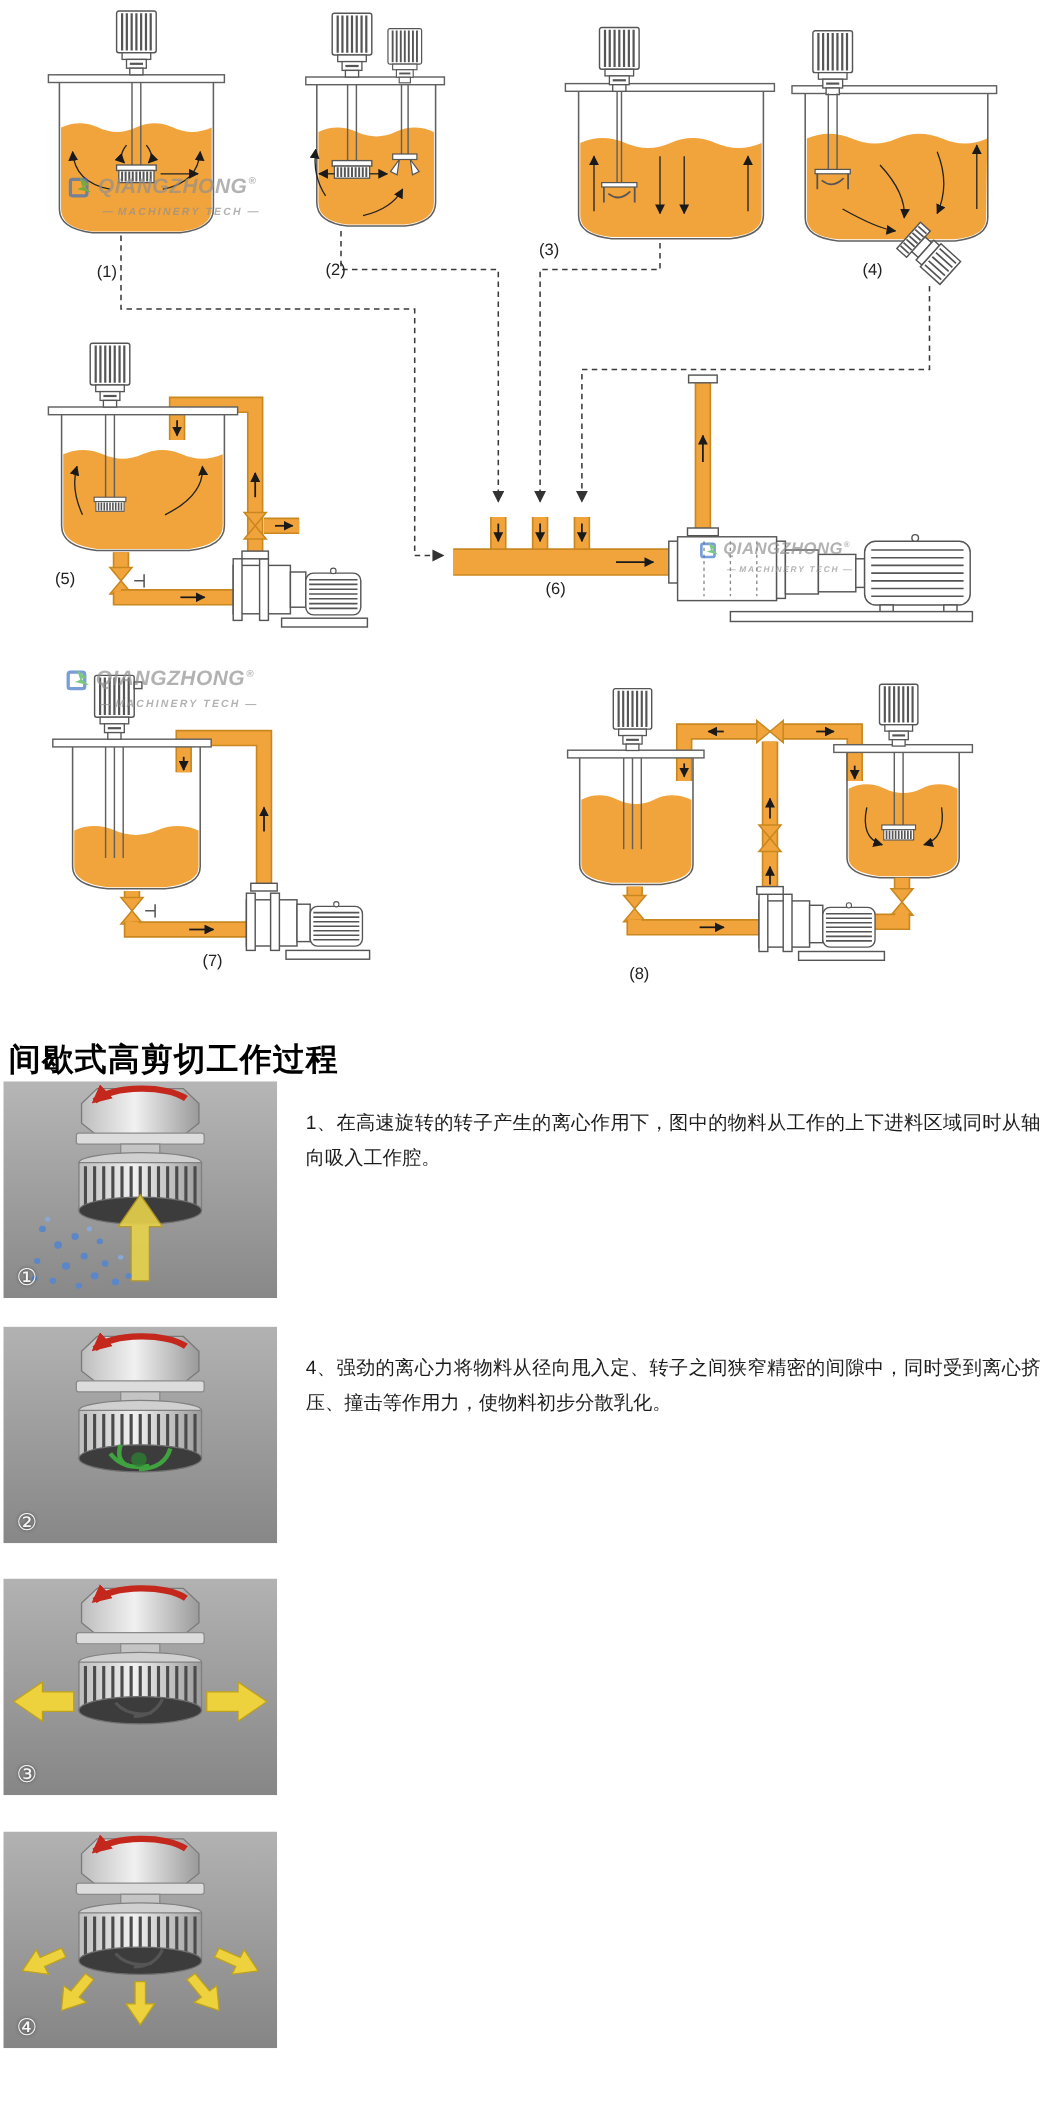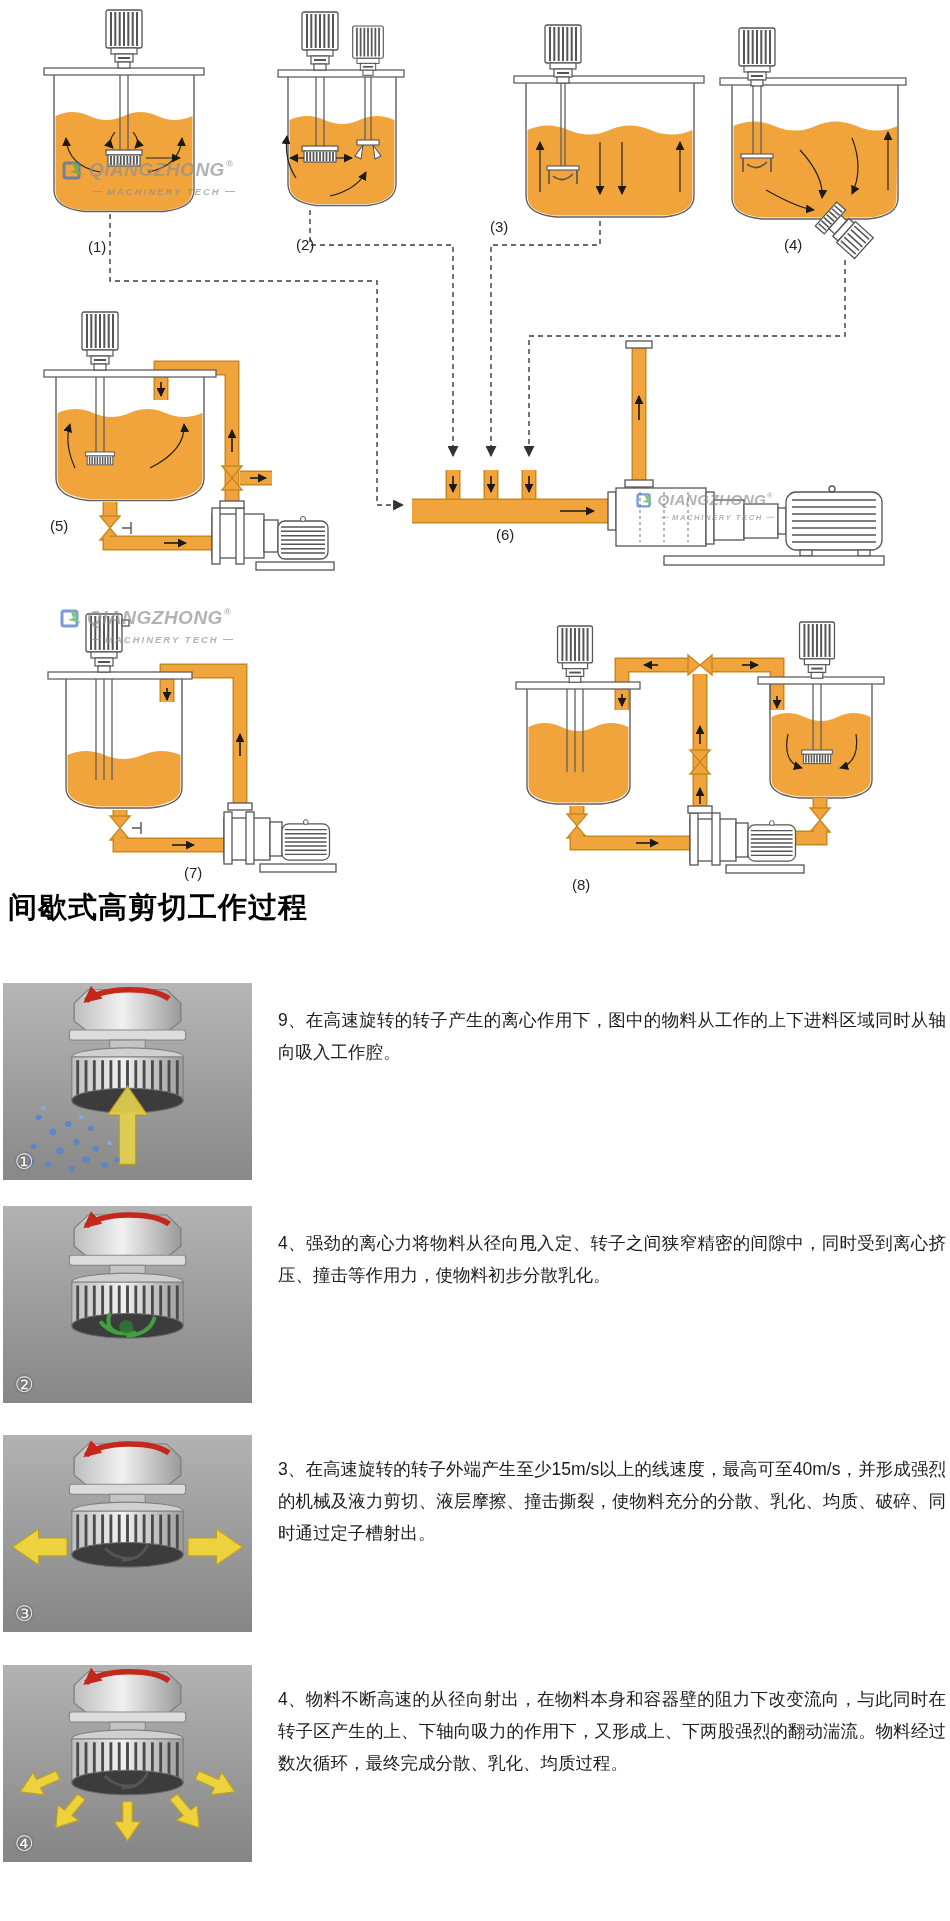--- a/index.html
+++ b/index.html
@@ -23,21 +23,21 @@
   
   .logo{position:absolute;opacity:.68;color:#8f8f8f;font-style:italic;font-weight:bold;
         line-height:1;white-space:nowrap;transform-origin:left top;}
   .logo-row{display:flex;align-items:flex-start;}
   .logo-icon{margin-right:4px;}
   .logo-name{font-size:19px;letter-spacing:.5px;}
   .logo-reg{font-size:9px;margin-left:1px;}
   .logo-sub{font-size:9.5px;letter-spacing:2px;margin-left:27px;margin-top:3px;display:flex;align-items:center;}
   .logo-sub::before,.logo-sub::after{content:"";width:10px;border-top:1.5px solid currentColor;margin:0 4px;}
   
-  .section-title{position:absolute;left:8px;top:888px;margin:0;font-size:29px;font-weight:800;
+  .section-title{position:absolute;left:8px;top:944px;margin:0;font-size:29px;font-weight:800;
                  color:#000;letter-spacing:1px;}
   .panel{position:absolute;left:3px;width:249px;height:197px;}
   .panel svg{display:block;}
   .badge{position:absolute;left:12px;bottom:6px;font-size:21px;color:#f5f5f5;
          text-shadow:0 0 3px rgba(0,0,0,.55);}
   .step-text{position:absolute;left:278px;width:668px;font-size:17.5px;line-height:32px;
              color:#1c1c1c;text-align:justify;}
   .t1{top:1004px}.t2{top:1227px}.t3{top:1453px}.t4{top:1683px}
   .pp1{top:983px}.pp2{top:1206px}.pp3{top:1435px}.pp4{top:1665px}
 </style>
@@ -405,21 +405,21 @@
     </g>
     <g fill="#86a9da">
           <circle cx="34" cy="112" r="2"></circle>
           <circle cx="66" cy="120" r="2"></circle>
           <circle cx="90" cy="143" r="2"></circle>
         </g>
     <path d="M70,16 C85,3 125,3 140,14" stroke="#C4271B" stroke-width="5" fill="none" marker-start="url(#mr1)"></path>
   </svg>
   <span class="badge">①</span>
 </div>
-<div class="step-text t1">9、在高速旋转的转子产生的离心作用下，图中的物料从工作的上下进料区域同时从轴向吸入工作腔。</div>
+<div class="step-text t1">1、在高速旋转的转子产生的离心作用下，图中的物料从工作的上下进料区域同时从轴向吸入工作腔。</div>
 
 <div class="panel pp2">
   <svg width="249" height="197" viewBox="0 0 210 176" preserveAspectRatio="none">
     <defs>
       <linearGradient id="pbg2" x1="0" y1="0" x2="0" y2="1">
             <stop offset="0" stop-color="#b2b2b2"></stop>
             <stop offset="1" stop-color="#878787"></stop>
           </linearGradient>
       <linearGradient id="met2" x1="0" y1="0" x2="1" y2="0">
             <stop offset="0" stop-color="#bdbdbd"></stop>
@@ -474,21 +474,20 @@
     <path d="M58,68 L58,106 A47,11 0 0 0 152,106 L152,68 Z" fill="url(#met3)" stroke="#808080"></path>
     <path d="M63,71V108M70,71V108M77,71V108M84,71V108M91,71V108M98,71V108M105,71V108M112,71V108M119,71V108M126,71V108M133,71V108M140,71V108M147,71V108" stroke="#4b4b4b" stroke-width="2.4"></path>
     <ellipse cx="105" cy="107" rx="47" ry="11" fill="#3c3c3c" stroke="#6e6e6e"></ellipse>
     <path d="M86,101 Q96,113 114,109 M122,98 Q116,112 100,112" stroke="#555" stroke-width="2.5" fill="none"></path>
     <polygon points="54,92 30,92 30,84 8,100 30,116 30,108 54,108" fill="#edd23e" stroke="#bfa21c"></polygon>
     <polygon points="156,92 180,92 180,84 202,100 180,116 180,108 156,108" fill="#edd23e" stroke="#bfa21c"></polygon>
     <path d="M70,18 C85,5 125,5 140,16" stroke="#C4271B" stroke-width="5" fill="none" marker-start="url(#mr3)"></path>
   </svg>
   <span class="badge">③</span>
 </div>
-<div class="step-text t3">3、在高速旋转的转子外端产生至少15m/s以上的线速度，最高可至40m/s，并形成强烈的机械及液力剪切、液层摩擦、撞击撕裂，使物料充分的分散、乳化、均质、破碎、同时通过定子槽射出。</div>
 
 <div class="panel pp4">
   <svg width="249" height="197" viewBox="0 0 210 176" preserveAspectRatio="none">
     <defs>
       <linearGradient id="pbg4" x1="0" y1="0" x2="0" y2="1">
             <stop offset="0" stop-color="#b2b2b2"></stop>
             <stop offset="1" stop-color="#858585"></stop>
           </linearGradient>
       <linearGradient id="met4" x1="0" y1="0" x2="1" y2="0">
             <stop offset="0" stop-color="#bdbdbd"></stop>
@@ -522,15 +521,14 @@
             <path d="M-4,-18 h8 v18 h7 l-11,17 -11,-17 h7 z"></path>
           </g>
       <g transform="translate(180,106) rotate(-65)">
             <path d="M-4,-18 h8 v18 h7 l-11,17 -11,-17 h7 z"></path>
           </g>
     </g>
     <path d="M70,16 C85,3 125,3 140,14" stroke="#C4271B" stroke-width="5" fill="none" marker-start="url(#mr4)"></path>
   </svg>
   <span class="badge">④</span>
 </div>
-<div class="step-text t4">4、物料不断高速的从径向射出，在物料本身和容器壁的阻力下改变流向，与此同时在转子区产生的上、下轴向吸力的作用下，又形成上、下两股强烈的翻动湍流。物料经过数次循环，最终完成分散、乳化、均质过程。</div>
 
 </div>
 
 </body></html>

